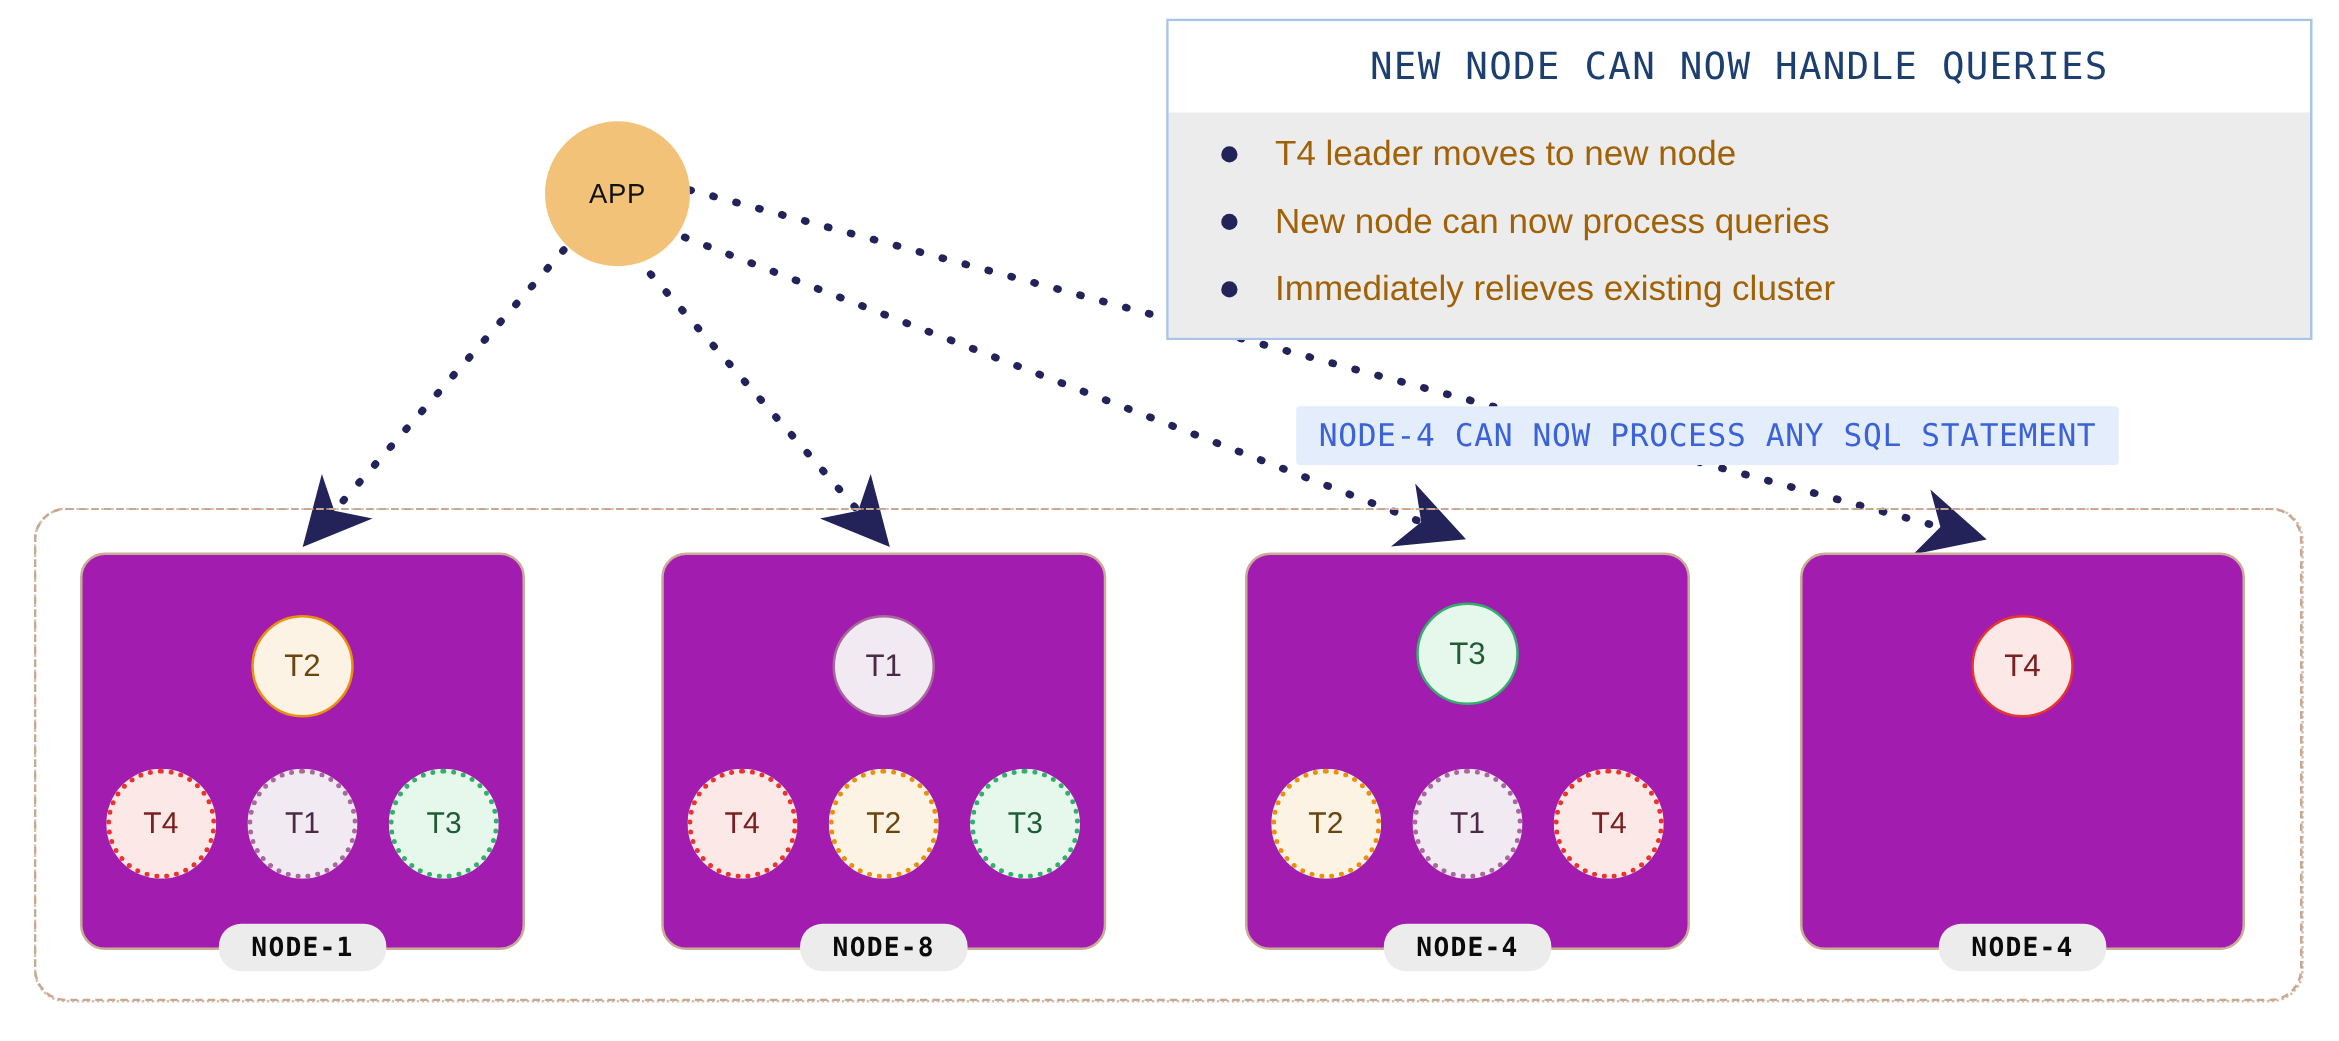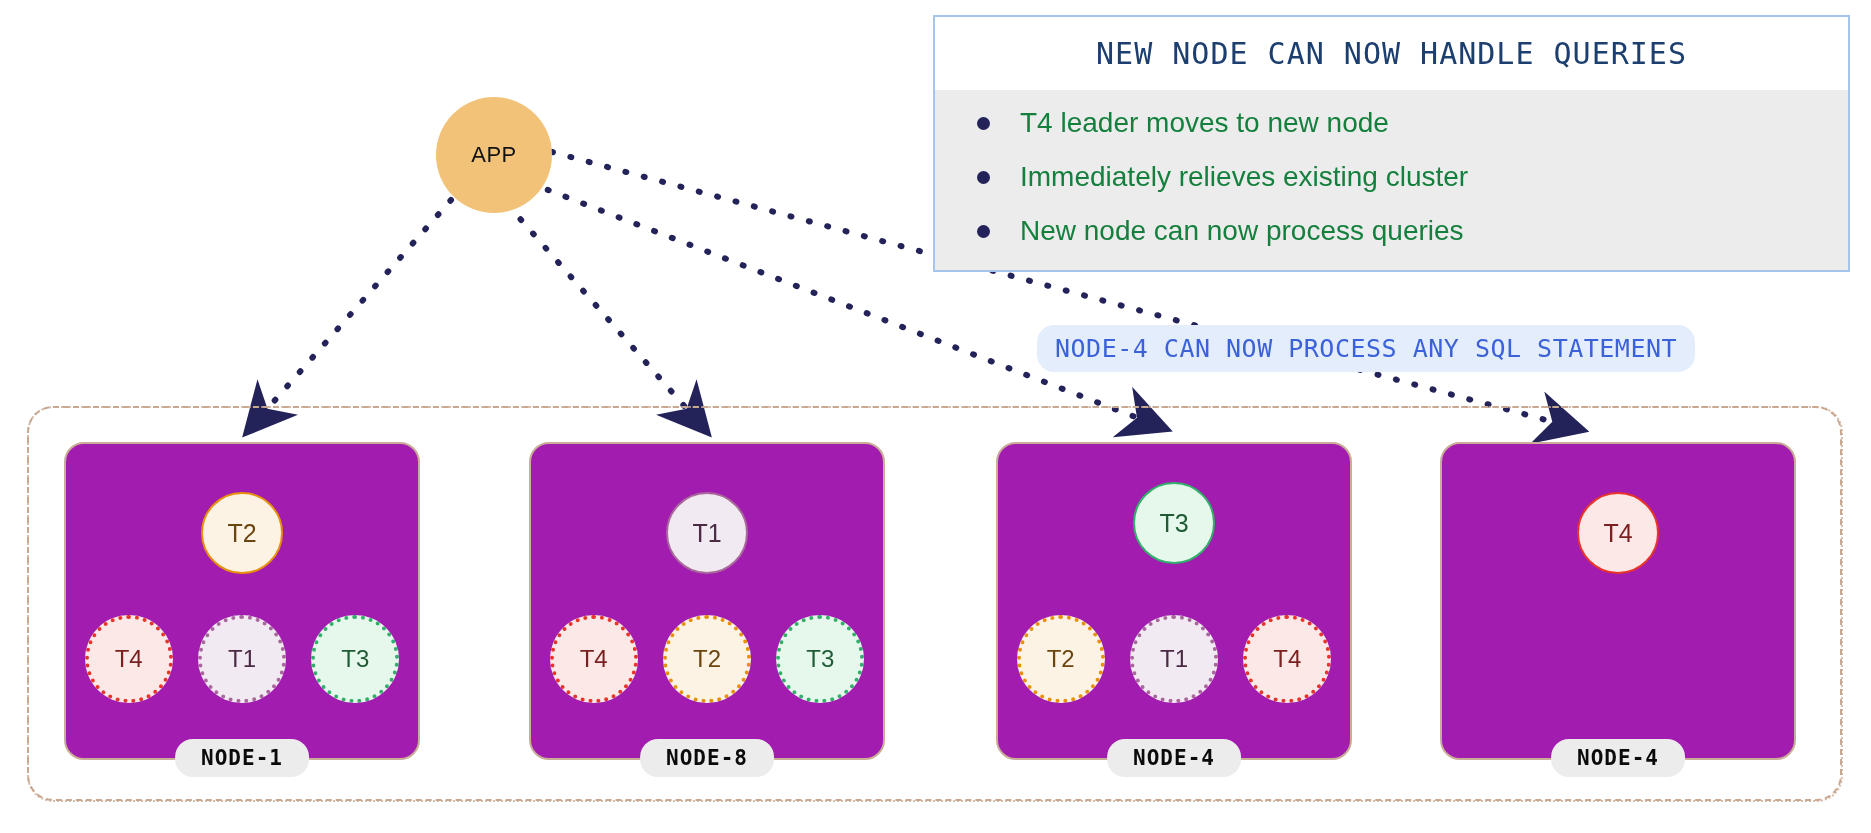--- a/index.html
+++ b/index.html
@@ -80,31 +80,31 @@
     height:73px;line-height:73px;text-align:center;background:#ffffff;
     font-family:"DejaVu Sans Mono","Liberation Mono",monospace;
     font-size:30px;color:#1d3f70;letter-spacing:1px;white-space:nowrap;
   }
   .info-body{
     background:#ececec;height:180px;box-sizing:border-box;
     padding:10px 0 0 42px;
   }
   .info-item{
     display:flex;align-items:center;margin:0 0 8px 0;height:46px;
-    color:#15803d;font-size:28px;
+    color:#a16207;font-size:28px;
   }
   .bullet{
     width:13px;height:13px;border-radius:50%;background:#23235a;
     margin-right:30px;flex:0 0 auto;
   }
 
   
   .callout{
     position:absolute;left:1037px;top:325px;
-    background:#e4edfb;border-radius:17px;
+    background:#e4edfb;border-radius:3px;
     padding:9px 18px;
     font-family:"DejaVu Sans Mono","Liberation Mono",monospace;
     font-size:25px;color:#3b62d9;letter-spacing:.5px;white-space:nowrap;
   }
 
   svg.arrows{position:absolute;left:0;top:0;width:1871px;height:833px;
              pointer-events:none;}
 </style>
 </head>
 <body>
@@ -129,25 +129,25 @@
 
   <div class="info-panel">
     <div class="info-title">NEW NODE CAN NOW HANDLE QUERIES</div>
     <div class="info-body">
       <div class="info-item">
         <span class="bullet"></span>
         <span>T4 leader moves to new node</span>
       </div>
       <div class="info-item">
         <span class="bullet"></span>
-        <span>Immediately relieves existing cluster</span>
+        <span>New node can now process queries</span>
       </div>
       <div class="info-item">
         <span class="bullet"></span>
-        <span>New node can now process queries</span>
+        <span>Immediately relieves existing cluster</span>
       </div>
     </div>
   </div>
 
   <div class="callout">NODE-4 CAN NOW PROCESS ANY SQL STATEMENT</div>
 
   <div class="cluster-boundary"></div>
 
   <div class="node-box n1">
     <div class="leader pos-std" style="border-color: rgb(232, 144, 12); background: rgb(252, 243, 228); color: rgb(107, 69, 16);">

